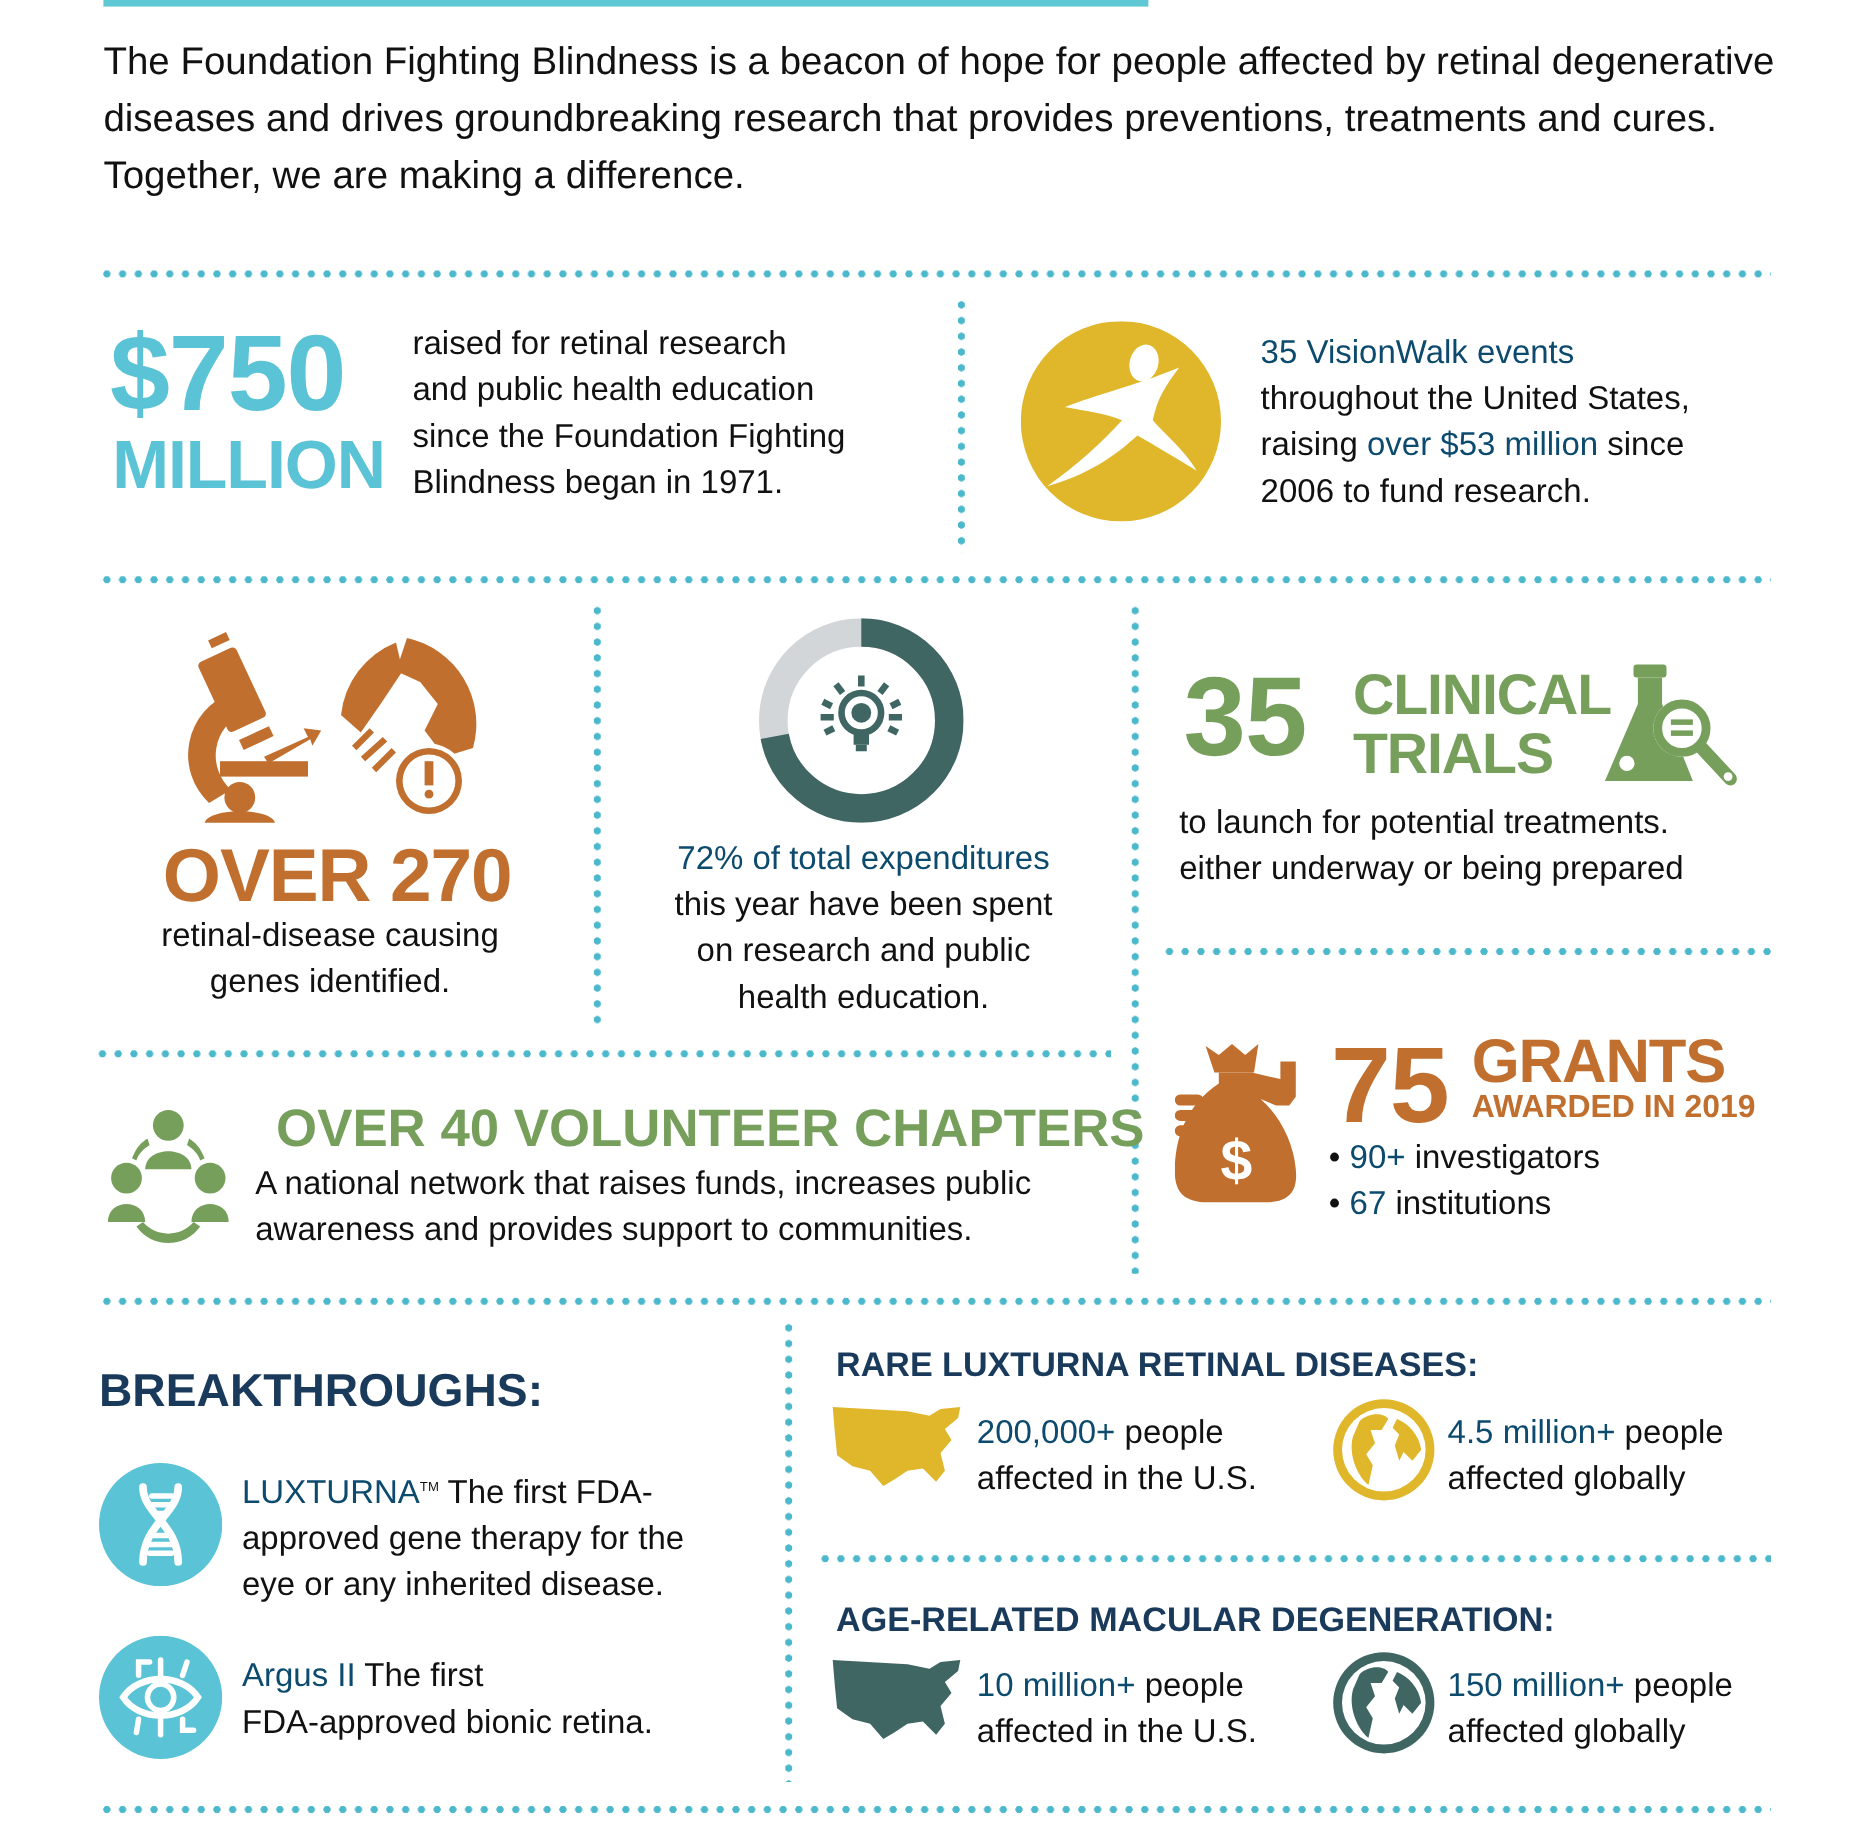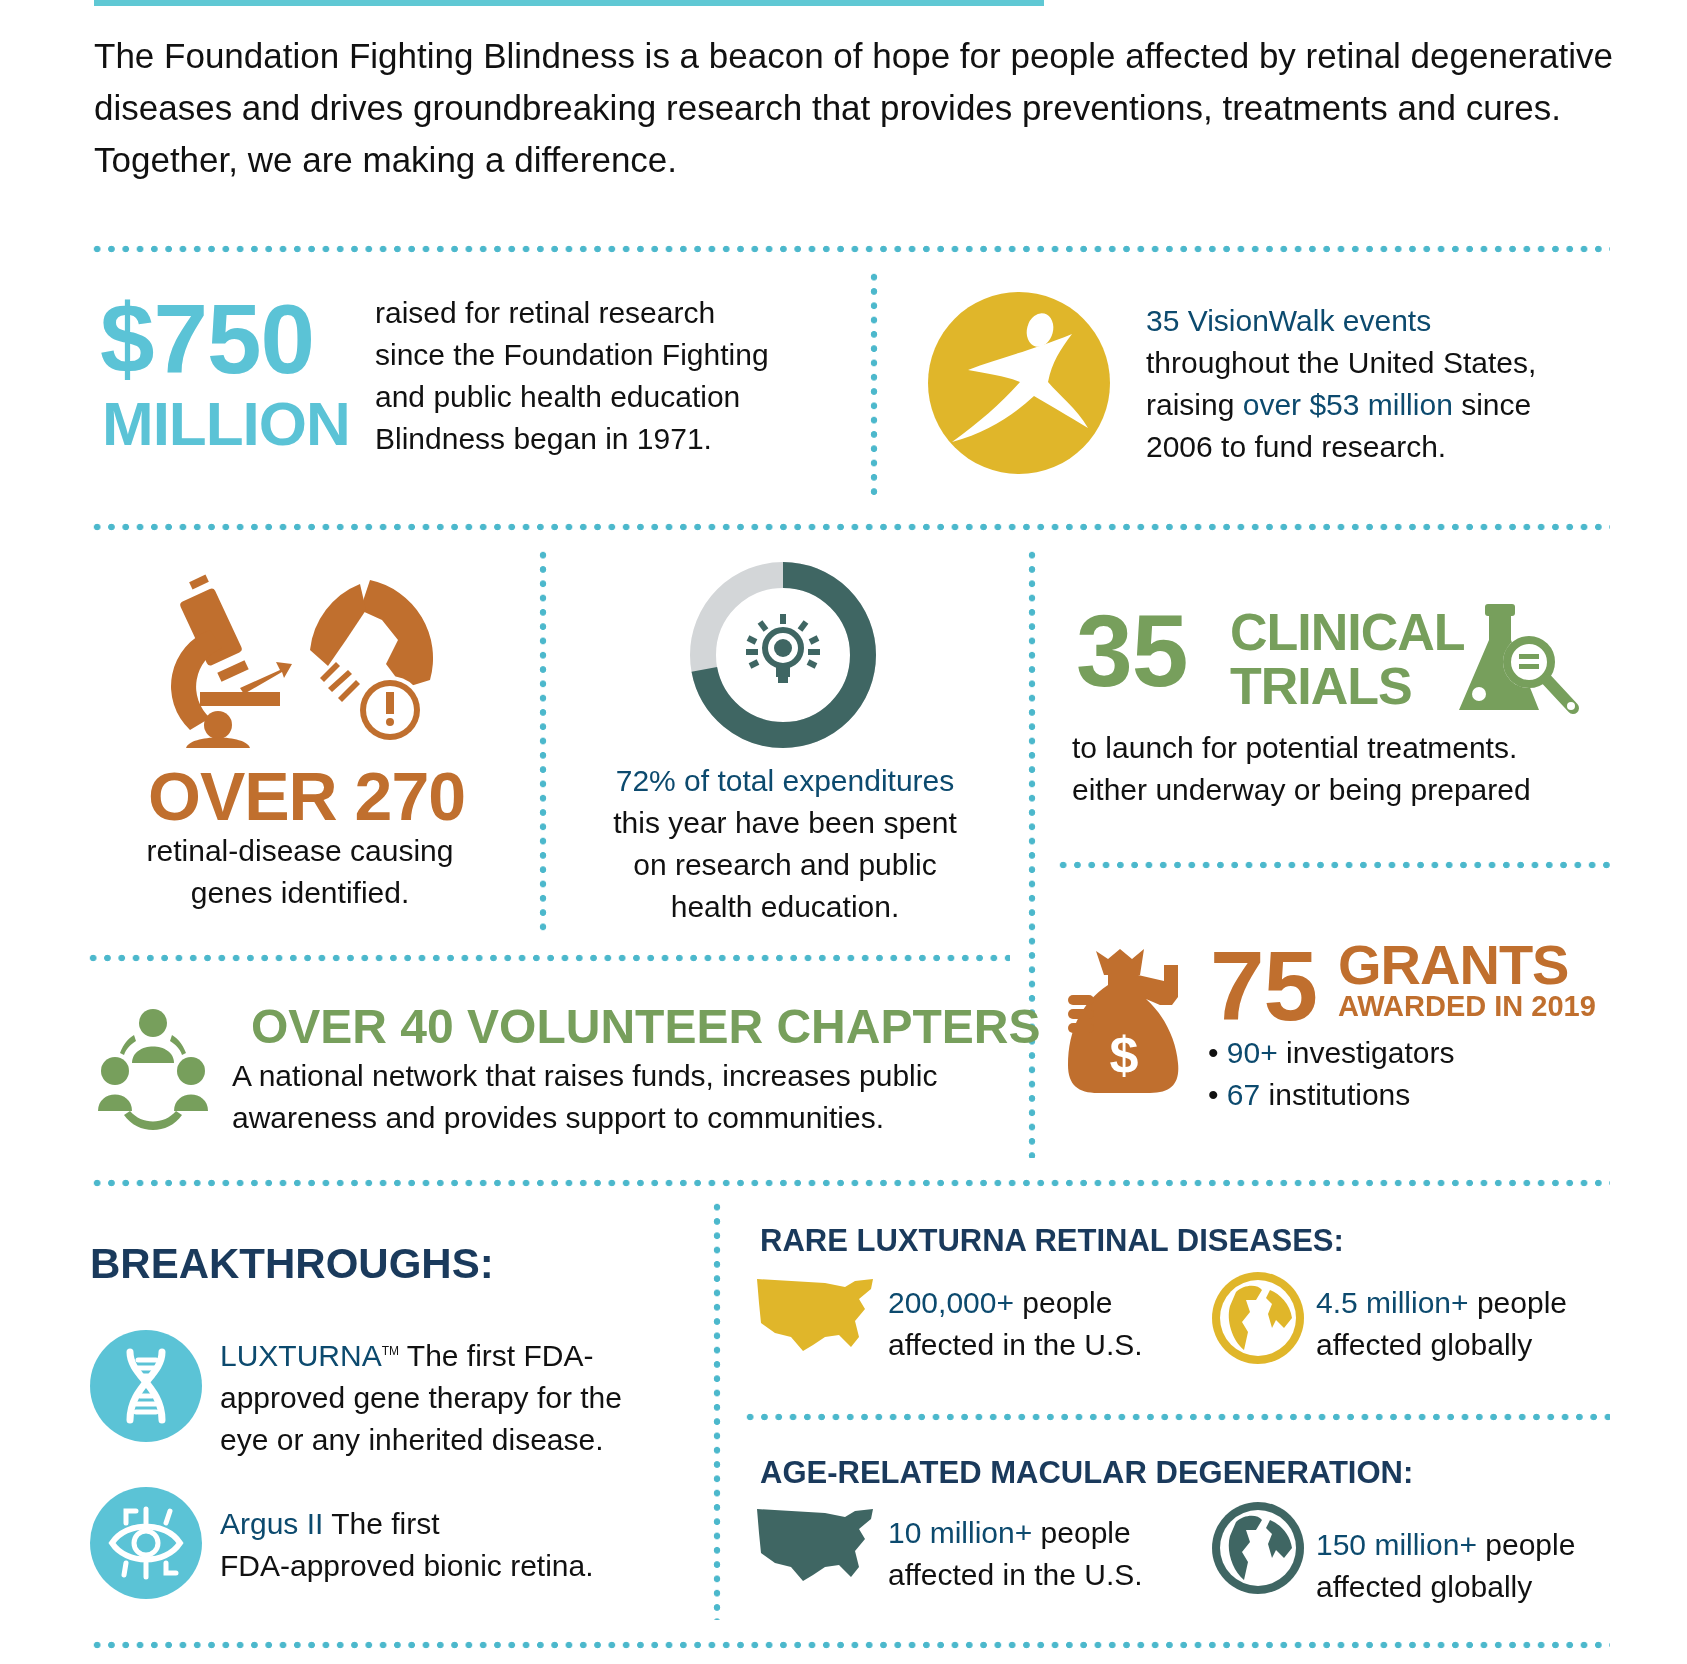--- a/index.html
+++ b/index.html
@@ -33,22 +33,22 @@
 
 <div class="vdots" style="left:870px;top:270px;height:232px;"></div>
 <div class="vdots" style="left:539px;top:548px;height:386px;"></div>
 <div class="vdots" style="left:1028px;top:548px;height:610px;"></div>
 <div class="vdots" style="left:713px;top:1200px;height:420px;"></div>
 
 <div class="abs big cyan" style="left:100px;top:290px;font-size:98px;">$750</div>
 <div class="abs big cyan" style="left:102px;top:393px;font-size:62px;letter-spacing:-1px;">MILLION</div>
 <div class="abs body" style="left:375px;top:292px;">
   <div>raised for retinal research</div>
+  <div>and public health education</div>
   <div>since the Foundation Fighting</div>
-  <div>and public health education</div>
   <div>Blindness began in 1971.</div>
 </div>
 
 <div class="abs" style="left:928px;top:292px;width:182px;height:182px;">
   <svg width="182" height="182" viewBox="0 0 182 182">
     <circle cx="91" cy="91" r="91" fill="#e0b62a"></circle>
     <ellipse cx="112" cy="38" rx="13" ry="17" fill="#fff" transform="rotate(15 112 38)"></ellipse>
     <path d="M40 78 C70 66 100 60 144 42 C132 58 124 70 120 90 C132 104 148 116 160 136 C140 124 120 112 106 104 C84 124 60 140 24 150 C52 130 74 110 92 90 C78 84 60 82 40 78 Z" fill="#fff"></path>
   </svg>
 </div>
@@ -257,16 +257,16 @@
   <div>affected in the U.S.</div>
 </div>
 <div class="abs" style="left:1210px;top:1500px;width:96px;height:96px;">
   <svg width="96" height="96" viewBox="0 0 96 96">
     <circle cx="48" cy="48" r="46" fill="#3f6663"></circle>
     <circle cx="48" cy="48" r="38" fill="#fff"></circle>
     <path d="M26 22 C34 14 48 14 52 20 L46 30 L36 30 L40 42 L32 52 L38 62 L34 80 C22 70 16 50 20 36 Z" fill="#3f6663"></path>
     <path d="M60 20 C70 24 80 34 82 48 L74 58 L66 50 L62 58 L58 44 L62 34 L56 28 Z" fill="#3f6663"></path>
   </svg>
 </div>
-<div class="abs body" style="left:1316px;top:1512px;margin-top:12px;">
+<div class="abs body" style="left:1316px;top:1512px;">
   <div><span class="navy">150 million+</span><span> people</span></div>
   <div>affected globally</div>
 </div>
 
 </body></html>

